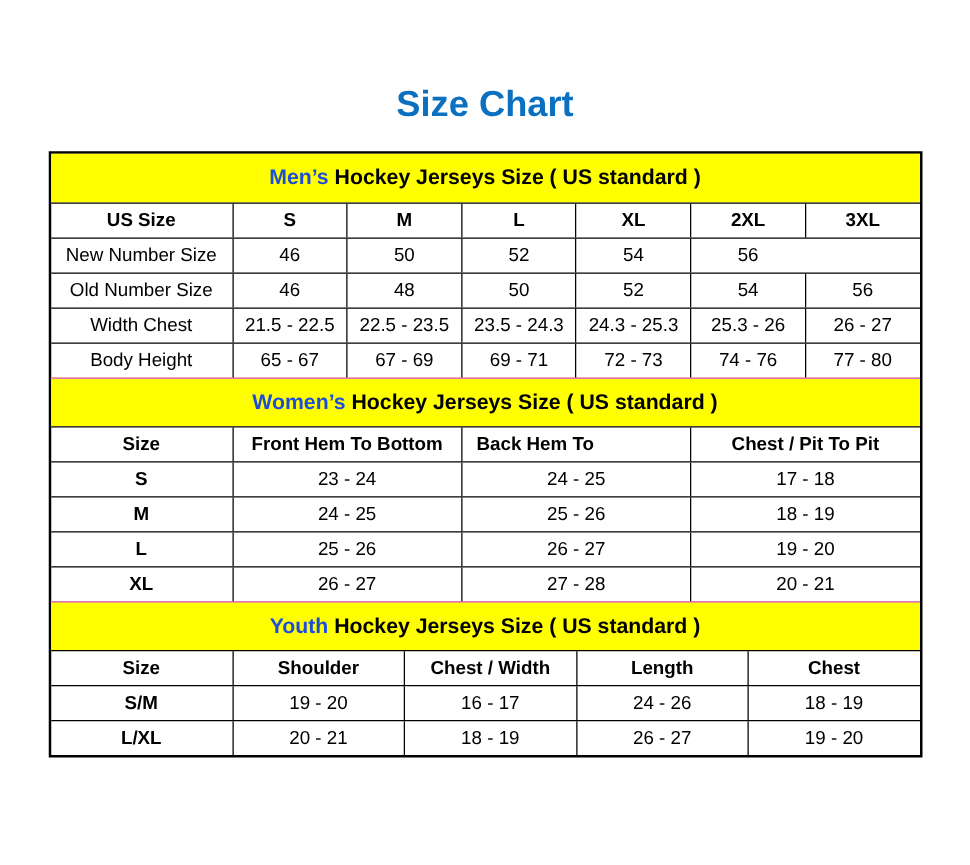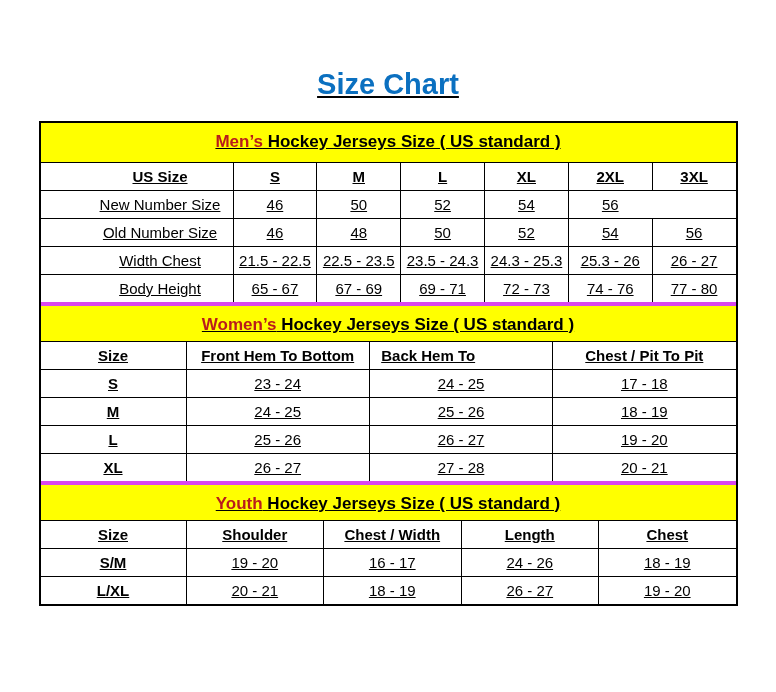--- a/index.html
+++ b/index.html
@@ -8,21 +8,20 @@
     background: #ffffff;
     font-family: "Liberation Sans", sans-serif;
     color: #000000;
   }
   .page {
     position: relative;
     width: 776px;
     height: 692px;
     background: #ffffff;
     overflow: hidden;
-    text-decoration: underline;
   }
   .title {
     margin: 0;
     padding-top: 64px;
     height: 40px;
     line-height: 40px;
     text-align: center;
     font-size: 29px;
     font-weight: bold;
     color: #0b70c0;
@@ -36,33 +35,33 @@
     background: #ffffff;
   }
   .band {
     box-sizing: border-box;
     height: 39px;
     line-height: 37px;
     text-align: center;
     background: #ffff00;
     font-size: 17px;
     font-weight: bold;
-    border-top: 4px solid #d946ef;
+    border-top: 1px solid #d946ef;
     white-space: pre;
   }
   .tables > section:first-child .band { border-top: none; }
-  .accent { color: #b91c1c; }
+  .accent { color: #1d4ed8; }
   .row {
     display: grid;
     box-sizing: border-box;
     height: 28px;
     border-top: 1px solid #000000;
     font-size: 15px;
   }
-  .men-cols   { grid-template-columns: 145px repeat(6, 1fr); padding-left: 47px; }
+  .men-cols   { grid-template-columns: 145px repeat(6, 1fr); }
   .women-cols { grid-template-columns: 145px repeat(3, 1fr); }
   .youth-cols { grid-template-columns: 145px repeat(4, 1fr); }
   .cell {
     display: flex;
     align-items: center;
     justify-content: center;
     height: 100%;
     border-left: 1px solid #000000;
     overflow: hidden;
   }

